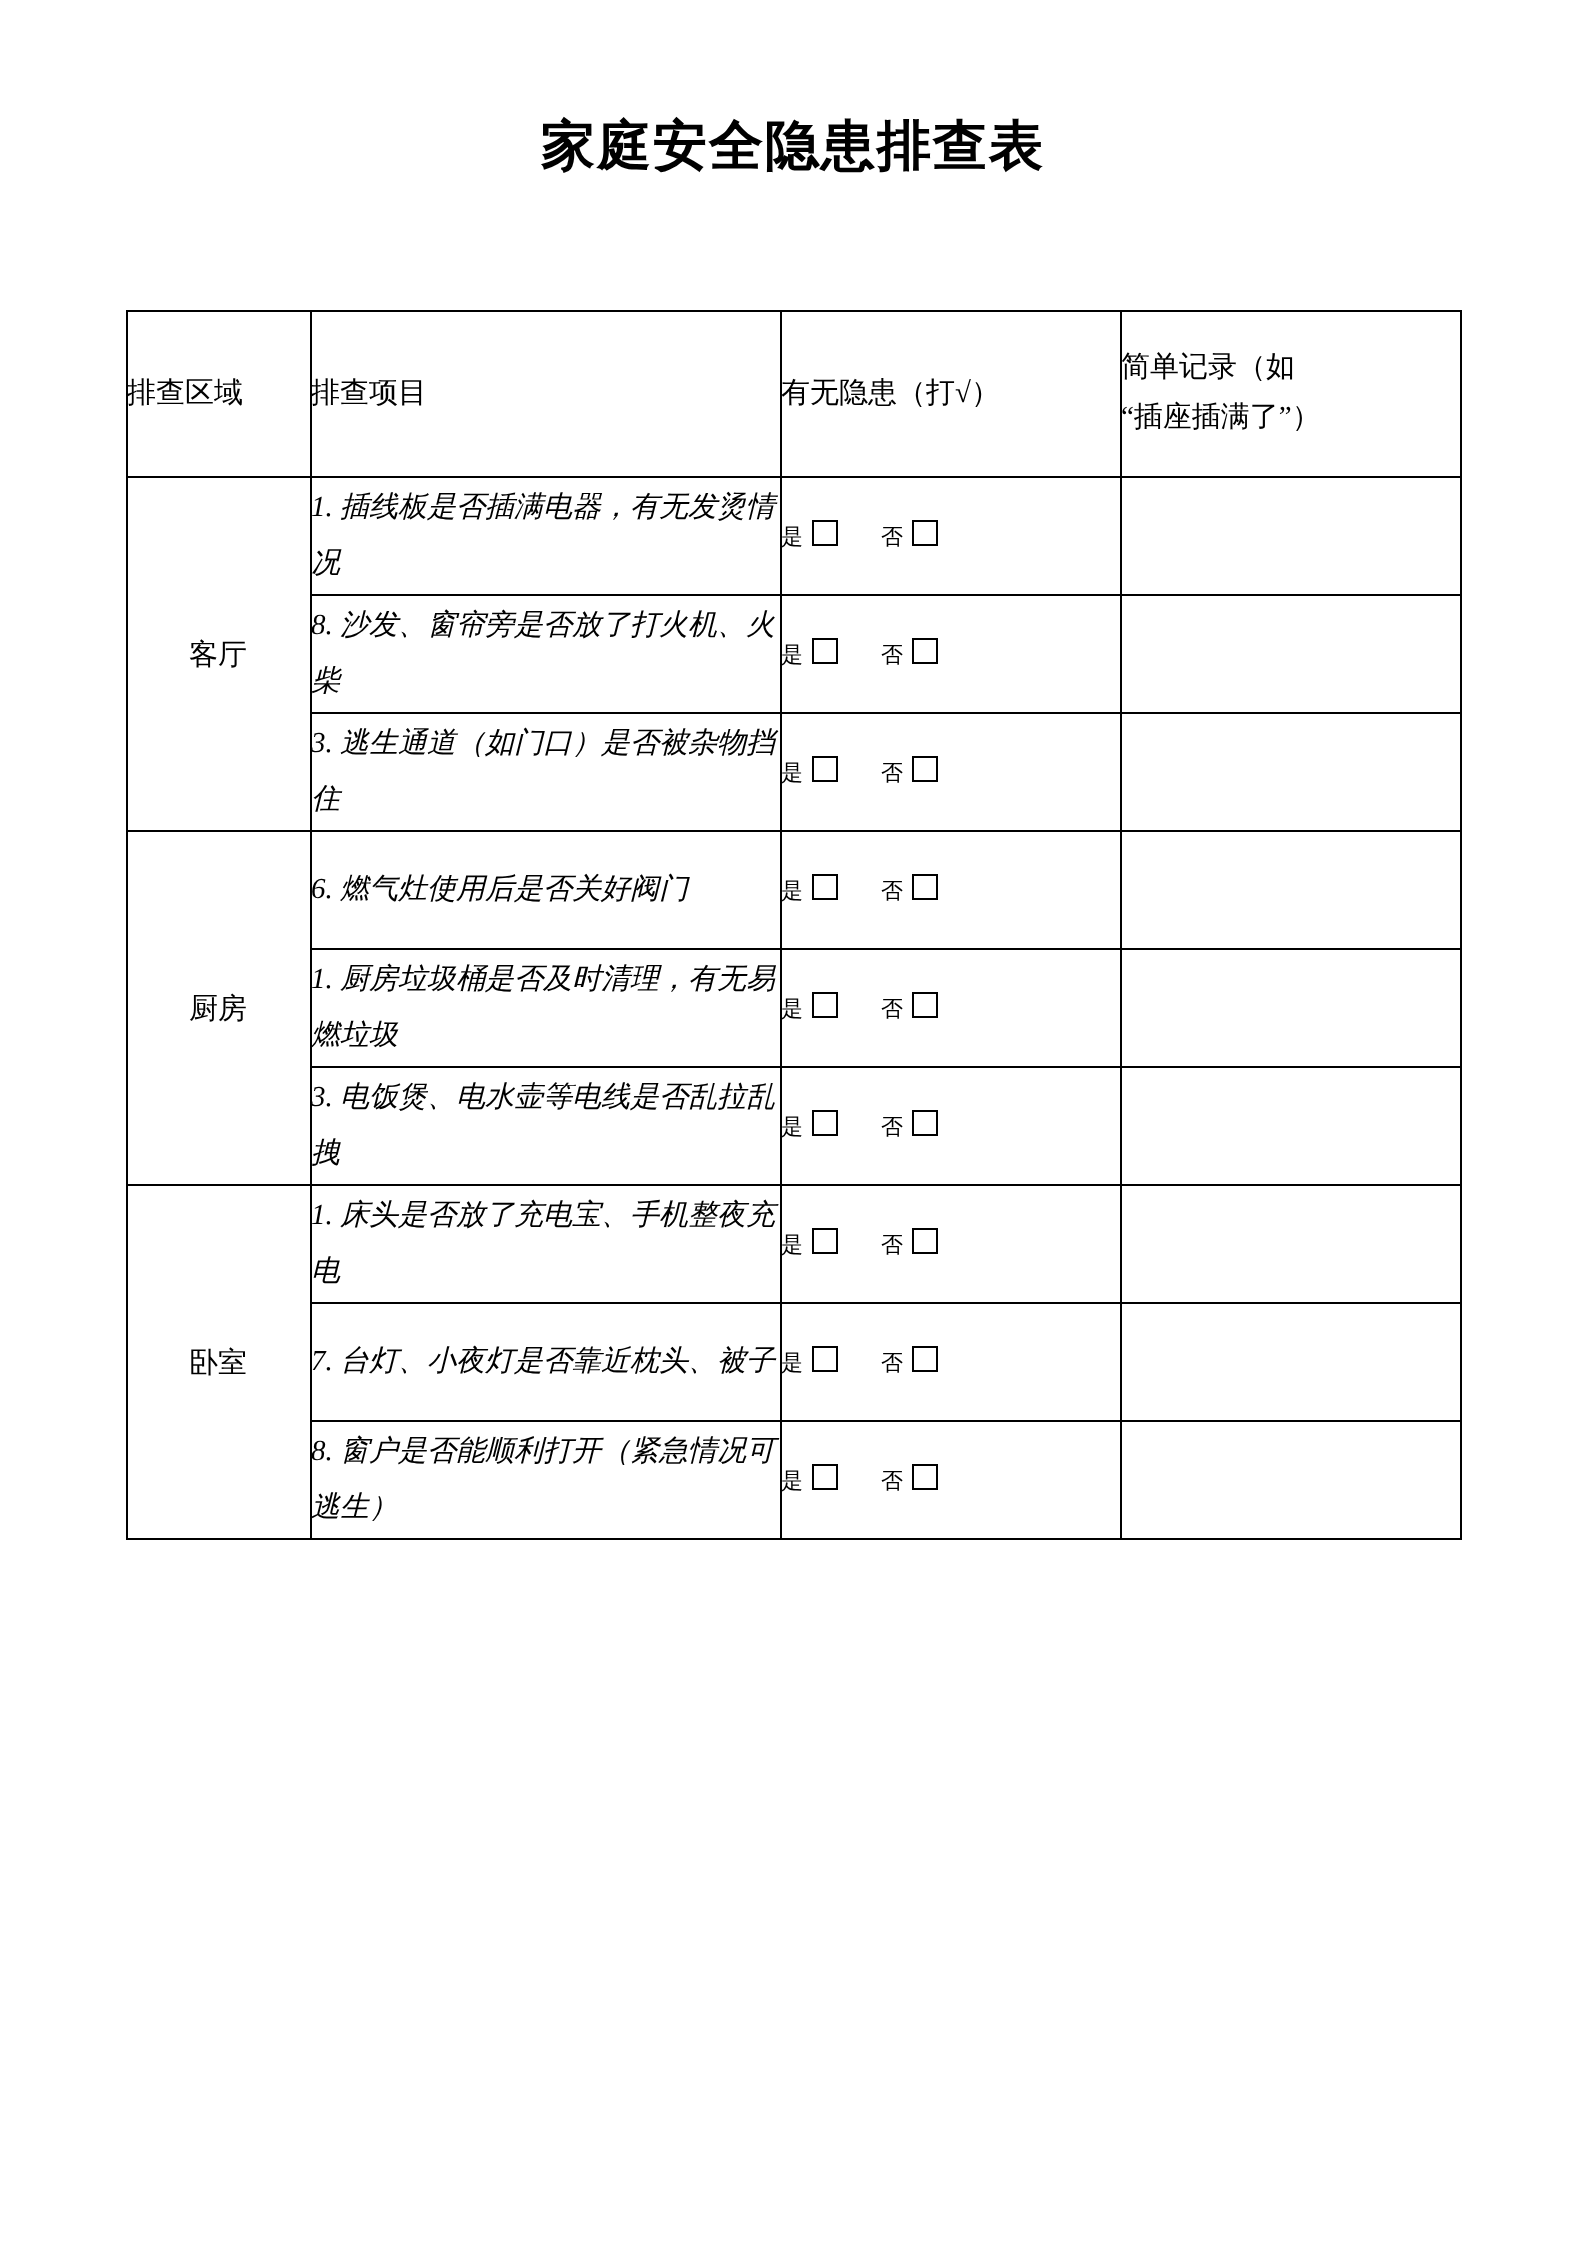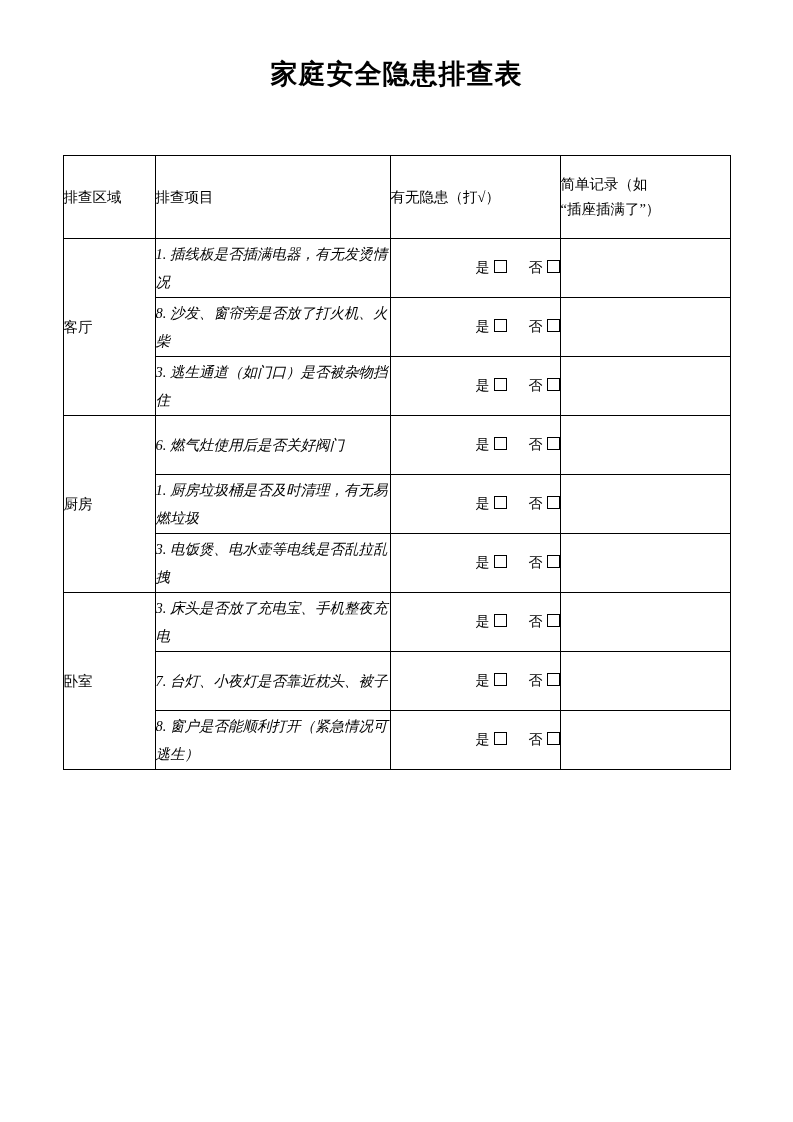--- a/index.html
+++ b/index.html
@@ -48,34 +48,35 @@
   .hdr-cell {
     text-align: left;
     font-size: 14.5px;
     line-height: 1.75;
     height: 82px;
     padding: 4px 8px;
   }
   .hdr-cell.two-line {
   }
   .area-cell {
+    text-align: center;
     font-size: 14.5px;
     width: 92px;
   }
   .item-cell {
     font-size: 14.5px;
     line-height: 1.95;
     padding: 9px 14px 9px 16px;
     height: 58px;
     width: 235px;
     font-style: italic;
   }
   .check-cell {
-    text-align: right;
-    font-size: 14px;
+    text-align: left;
+    font-size: 11px;
     width: 170px;
     white-space: nowrap;
   }
   .check-cell .opt {
     display: inline-block;
   }
   .check-cell .gap {
     display: inline-block;
     width: 22px;
   }
@@ -163,21 +164,21 @@
       <tr>
         <td class="item-cell">3. 电饭煲、电水壶等电线是否乱拉乱拽</td>
         <td class="check-cell">
           <span class="opt"><span>是</span><span class="box"></span></span><span class="gap"></span><span class="opt"><span>否</span><span class="box"></span></span>
         </td>
         <td class="note-cell"></td>
       </tr>
 
       <tr>
         <td class="area-cell" rowspan="3">卧室</td>
-        <td class="item-cell">3. 床头是否放了充电宝、手机整夜充电</td>
+        <td class="item-cell">1. 床头是否放了充电宝、手机整夜充电</td>
         <td class="check-cell">
           <span class="opt"><span>是</span><span class="box"></span></span><span class="gap"></span><span class="opt"><span>否</span><span class="box"></span></span>
         </td>
         <td class="note-cell"></td>
       </tr>
       <tr>
         <td class="item-cell">7. 台灯、小夜灯是否靠近枕头、被子</td>
         <td class="check-cell">
           <span class="opt"><span>是</span><span class="box"></span></span><span class="gap"></span><span class="opt"><span>否</span><span class="box"></span></span>
         </td>

